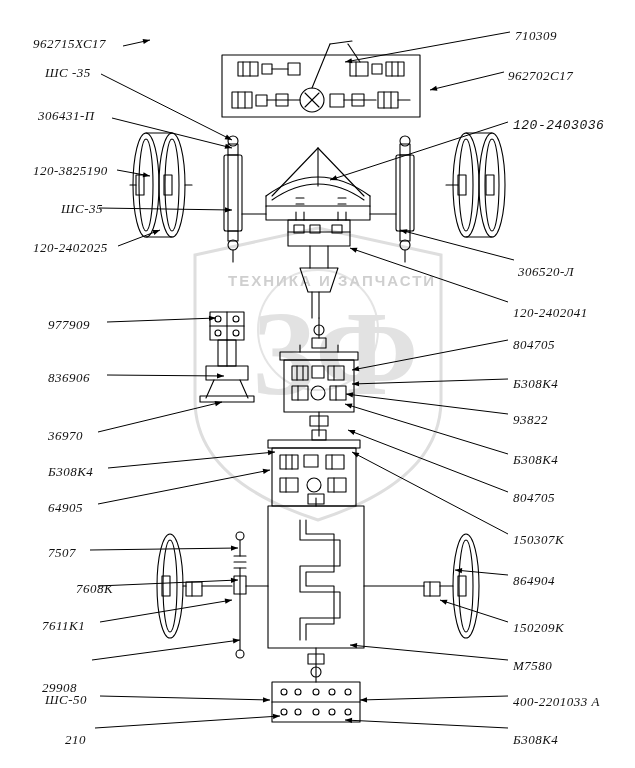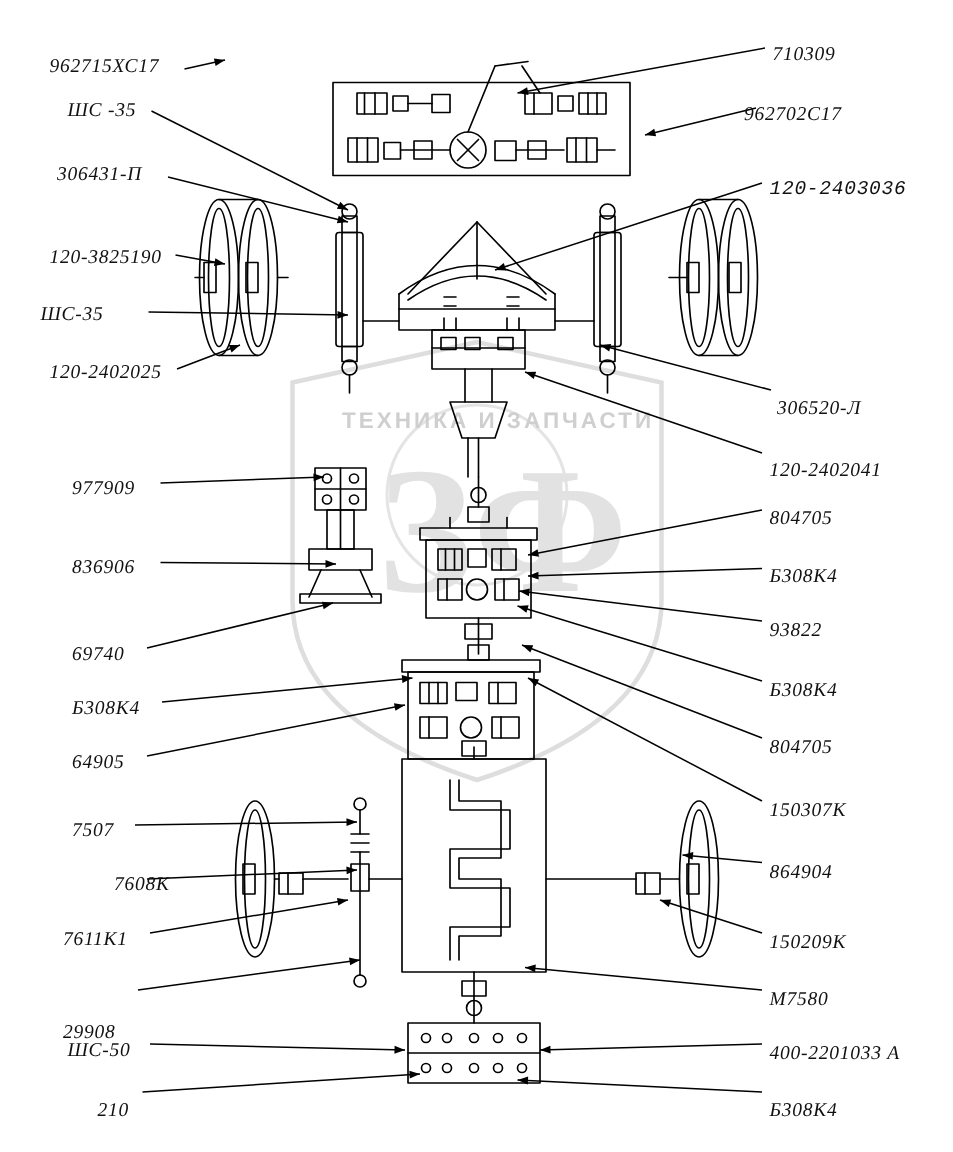--- a/index.html
+++ b/index.html
@@ -364,37 +364,37 @@
         <polygon points="360,700 367.06768940861457,702.409930792234 366.9272001696054,697.2118289488951"></polygon>
         <polygon points="345,720 351.8641303754253,722.9400194198616 352.11903827010275,717.7462710658084"></polygon>
       </g>
   </svg>
 
   <div id="labels-left">
       <div class="label" style="left: 33px; top: 36px;">962715ХС17</div>
       <div class="label" style="left: 45px; top: 65px; text-align: right;">ШС -35</div>
       <div class="label" style="left: 38px; top: 108px;">306431-П</div>
       <div class="label" style="left: 33px; top: 163px;">120-3825190</div>
-      <div class="label" style="left: 27px; top: 201px;">ШС-35</div>
+      <div class="label" style="left: 61px; top: 201px;">ШС-35</div>
       <div class="label" style="left: 33px; top: 240px;">120-2402025</div>
       <div class="label" style="left: 48px; top: 317px;">977909</div>
       <div class="label" style="left: 48px; top: 370px;">836906</div>
-      <div class="label" style="left: 48px; top: 428px;">69740</div>
+      <div class="label" style="left: 48px; top: 428px;">36970</div>
       <div class="label" style="left: 48px; top: 464px;">Б308К4</div>
       <div class="label" style="left: 48px; top: 500px;">64905</div>
       <div class="label" style="left: 48px; top: 545px;">7507</div>
       <div class="label" style="left: 42px; top: 581px; margin-left: 34px;">7608К</div>
       <div class="label" style="left: 42px; top: 618px; font-family: Liberation Serif, serif;">7611К1</div>
       <div class="label" style="left: 42px; top: 656px; margin-top: 24px;">29908</div>
       <div class="label" style="left: 45px; top: 692px;">ШС-50</div>
       <div class="label" style="left: 65px; top: 732px;">210</div>
     </div>
   <div id="labels-right">
       <div class="label" style="left: 515px; top: 28px;">710309</div>
-      <div class="label" style="left: 496px; top: 68px;">962702С17</div>
+      <div class="label" style="left: 508px; top: 68px;">962702С17</div>
       <div class="label" style="left: 513px; top: 118px; font-family: Liberation Mono, monospace;">120-2403036</div>
       <div class="label" style="left: 518px; top: 264px;">306520-Л</div>
       <div class="label" style="left: 513px; top: 305px;">120-2402041</div>
       <div class="label" style="left: 513px; top: 337px;">804705</div>
       <div class="label" style="left: 513px; top: 376px;">Б308К4</div>
       <div class="label" style="left: 513px; top: 412px;">93822</div>
       <div class="label" style="left: 513px; top: 452px;">Б308К4</div>
       <div class="label" style="left: 513px; top: 490px;">804705</div>
       <div class="label" style="left: 513px; top: 532px;">150307К</div>
       <div class="label" style="left: 513px; top: 573px;">864904</div>

